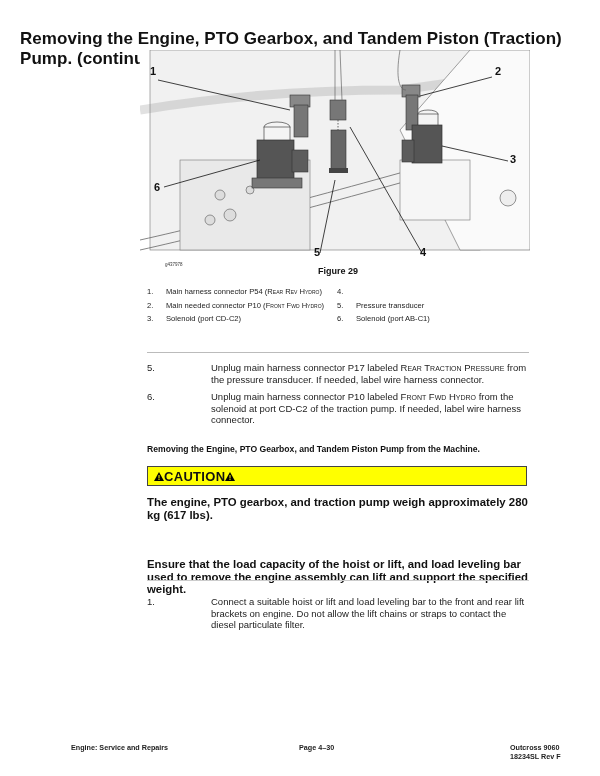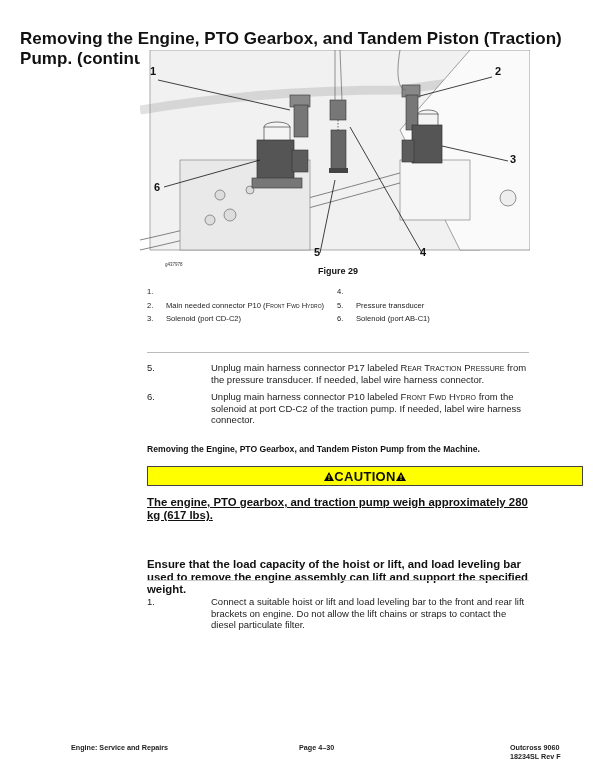--- a/index.html
+++ b/index.html
@@ -40,23 +40,23 @@
       font-size: 9.5px; line-height: 11.6px; color: #222;
     }
     .step { display: flex; margin-bottom: 6px; }
     .step-num { width: 16px; flex: none; }
     .step-text { flex: 1; margin-left: 48px; }
     .subhead {
       position: absolute; left: 147px; top: 444px;
       font-size: 8.6px; font-weight: bold;
     }
     .caution-bar {
-      position: absolute; left: 147px; top: 466px; width: 436px; height: 20px;
+      position: absolute; left: 147px; top: 466px; width: 380px; height: 20px;
       background: #ffff00; border: 1px solid #444;
-      display: flex; align-items: center; justify-content: center;
+      display: flex; align-items: center; justify-content: flex-start;
       box-sizing: border-box; padding: 0 6px;
     }
     .caution-title { font-size: 13px; font-weight: bold; letter-spacing: 0.3px; }
     .warn-icon { width: 10px; height: 9px; display: block; }
     .caution-text {
       position: absolute; left: 147px; width: 385px;
       font-size: 11.4px; font-weight: bold; line-height: 12.6px; color: #111;
     }
     .footer {
       position: absolute; top: 743px; font-size: 7.2px; font-weight: bold; color: #222; margin-left: 35px;
@@ -122,20 +122,21 @@
   <span style="position:absolute;left:14px;top:131px;font-weight:bold;font-size:11px;">6</span>
 </div>
 
 <div class="fig-id">g437978</div>
 <div class="fig-caption">Figure 29</div>
 
 <div class="legend">
   <div class="legend-row">
     <div class="legend-cell">
       <span class="legend-num">1.</span>
+      <span class="legend-text"><span>Main harness connector P54 (</span><span class="sc">Rear Rev Hydro</span><span>)</span></span>
     </div>
     <div class="legend-cell">
       <span class="legend-num">4.</span>
     </div>
   </div>
   <div class="legend-row">
     <div class="legend-cell">
       <span class="legend-num">2.</span>
       <span class="legend-text"><span>Main needed connector P10 (</span><span class="sc">Front Fwd Hydro</span><span>)</span></span>
     </div>
@@ -178,21 +179,21 @@
       <rect x="4.5" y="7" width="1" height="1" fill="#ff0"></rect>
     </svg>
   <span class="caution-title">CAUTION</span>
   <svg class="warn-icon" viewBox="0 0 10 9">
       <path d="M5,0 L10,9 L0,9 Z" fill="#000"></path>
       <rect x="4.5" y="3" width="1" height="3.5" fill="#ff0"></rect>
       <rect x="4.5" y="7" width="1" height="1" fill="#ff0"></rect>
     </svg>
 </div>
 
-<div class="caution-text" style="top:496px;text-decoration:underline;">The engine, PTO gearbox, and traction pump weigh approximately 280 kg (617 lbs).</div>
+<div class="caution-text" style="top:496px;">The engine, PTO gearbox, and traction pump weigh approximately 280 kg (617 lbs).</div>
 <div class="caution-text" style="top:558px;">Ensure that the load capacity of the hoist or lift, and load leveling bar used to remove the engine assembly can lift and support the specified weight.</div>
 
 <div class="rule" style="top:580px;background:#ccc;"></div>
 
 <div class="steps" style="top:596px;">
   <div class="step">
     <span class="step-num">1.</span>
     <span class="step-text">Connect a suitable hoist or lift and load leveling bar to the front and rear lift brackets on engine.  Do not allow the lift chains or straps to contact the diesel particulate filter.</span>
   </div>
 </div>

